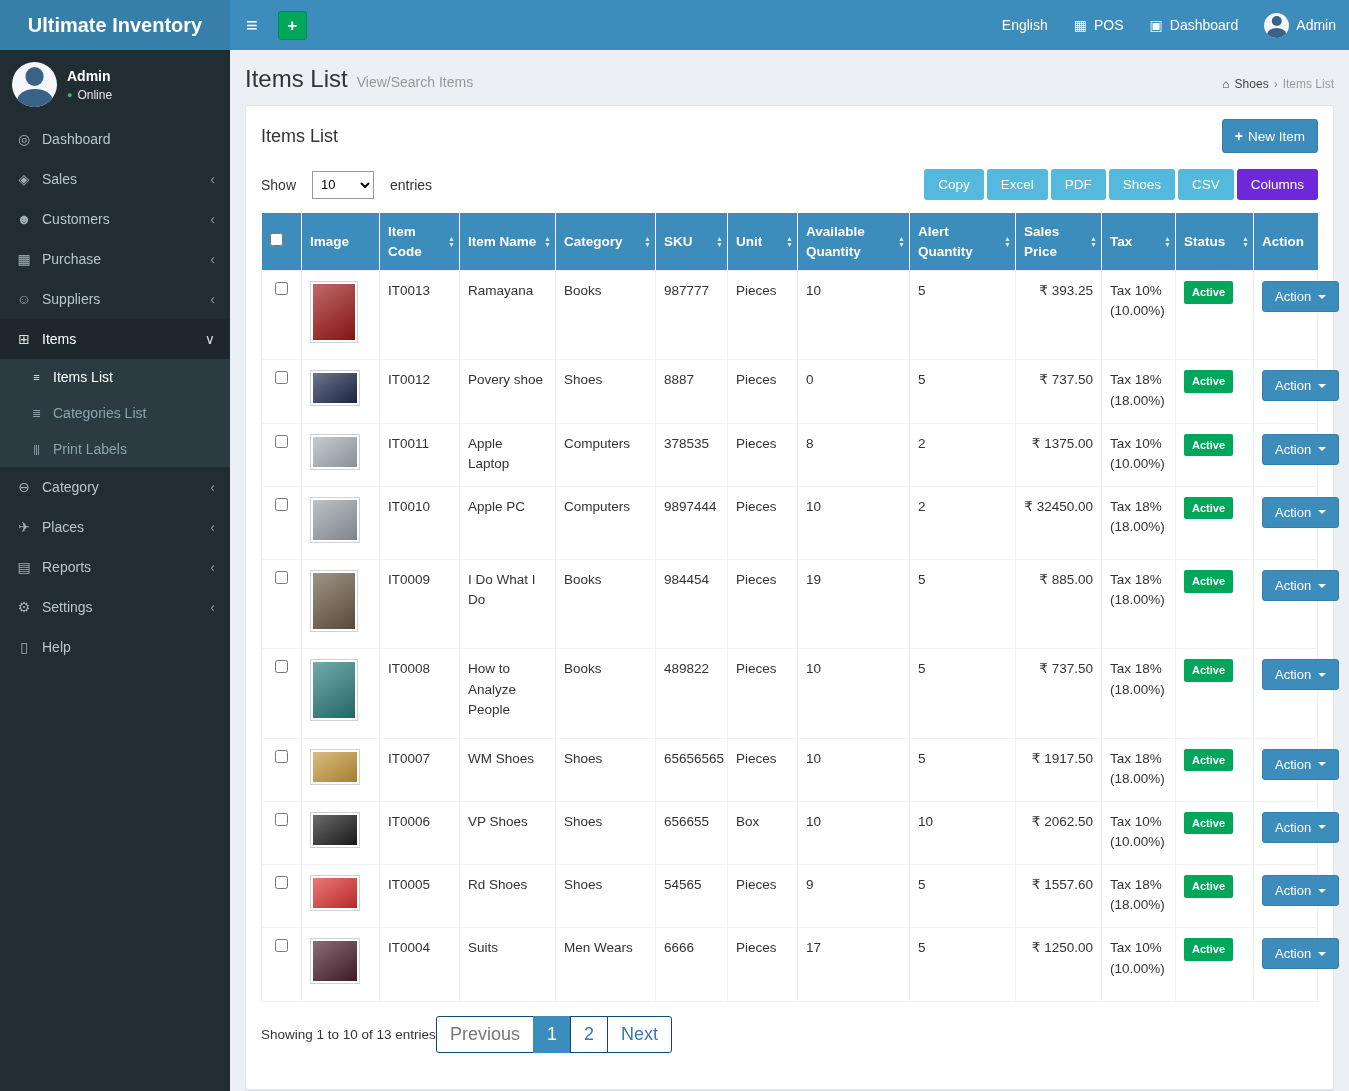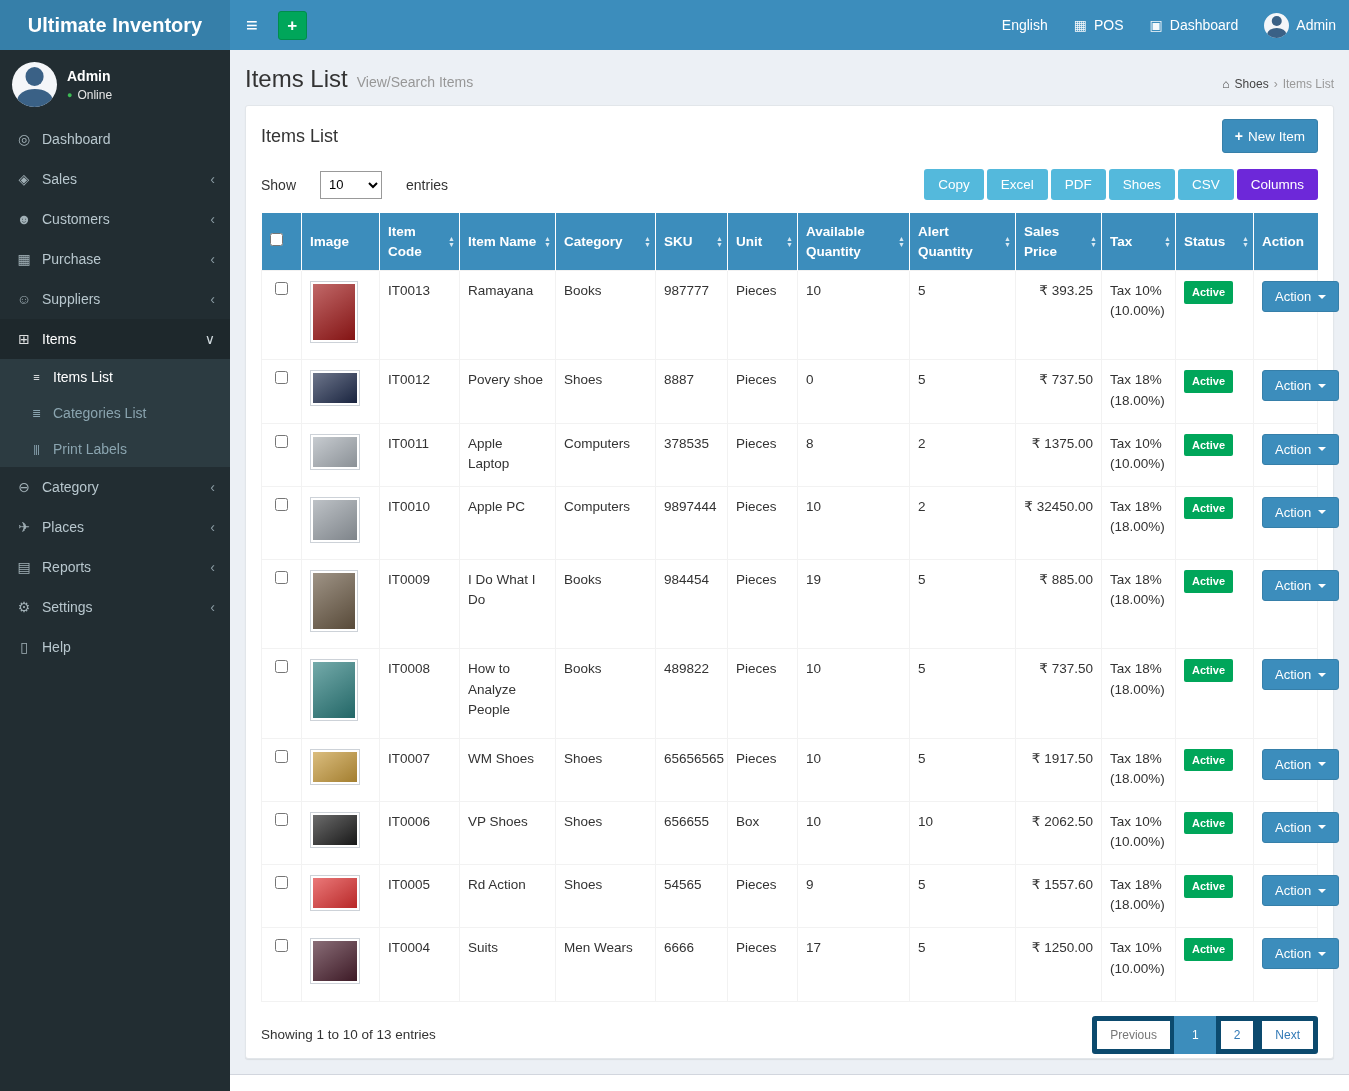--- a/index.html
+++ b/index.html
@@ -57,21 +57,21 @@
 
   
   .card{margin:12px 15px 15px;background:#fff;border:1px solid #e2e6ea;border-radius:3px;box-shadow:0 1px 1px rgba(0,0,0,.08)}
   .card-header{display:flex;justify-content:space-between;align-items:center;padding:13px 15px 10px}
   .card-title{font-size:18px;font-weight:400;color:#333}
   .btn-new{display:inline-flex;align-items:center;gap:5px;background:#3c8dbc;border:1px solid #367fa9;color:#fff;font-size:13.5px;padding:8px 12px;border-radius:3px;cursor:pointer}
   .btn-new .plus{font-weight:bold;font-size:14px}
 
   
   .table-controls{display:flex;align-items:center;padding:6px 15px 13px;gap:6px}
-  .length-control{display:flex;align-items:center;gap:24px;font-size:14px}
+  .length-control{display:flex;align-items:center;gap:16px;font-size:14px}
   .length-control select{height:28px;min-width:62px;border:1px solid #999;background:#fff;font-size:13px;padding:0 4px}
   .export-group{margin-left:auto;display:flex;gap:3px}
   .btn-export{background:#54b9dc;border:none;color:#fff;font-size:13.5px;padding:8px 14px;border-radius:3px;cursor:pointer}
   .btn-export.light{background:#6d28d9}
   .search-control{display:flex;align-items:center;gap:7px;margin-left:8px}
   .search-control label{font-weight:bold;font-size:14px}
   .search-control input{width:168px;height:31px;border:1px solid #d2d6de;border-radius:4px;padding:0 8px;font-size:13px}
 
   
   .table-wrap{padding:0 15px}
@@ -87,23 +87,23 @@
   .thumb.portrait{width:48px;height:62px}
   .thumb.landscape{width:50px;height:36px}
   .thumb.square{width:50px;height:46px}
   .num{text-align:right}
   .tax-line{display:block}
   .badge-active{display:inline-block;background:#00a65a;color:#fff;font-size:11px;font-weight:bold;padding:3px 8px;border-radius:2px}
   .btn-action{background:#3c8dbc;border:1px solid #367fa9;color:#fff;font-size:13px;padding:7px 12px;border-radius:3px;cursor:pointer;display:inline-flex;align-items:center;gap:7px}
   .caret{width:0;height:0;border-left:4px solid transparent;border-right:4px solid transparent;border-top:4px solid #fff;display:inline-block}
 
   
-  .table-footer{display:flex;justify-content:space-between;align-items:center;padding:14px 15px 4px;font-size:13.5px}
+  .table-footer{display:flex;justify-content:flex-start;align-items:center;padding:14px 15px 36px;font-size:13.5px}
   .paginate{display:flex}
-  .page-btn{border:5px solid #0c4a6e;background:#fff;color:#337ab7;padding:7px 13px;font-size:12px;cursor:pointer;margin-left:-1px;text-decoration:none}
+  .page-btn{border:1px solid #0c4a6e;background:#fff;color:#337ab7;padding:7px 13px;font-size:18px;cursor:pointer;margin-left:-1px;text-decoration:none}
   .page-btn:first-child{border-radius:3px 0 0 3px;margin-left:0}
   .page-btn:last-child{border-radius:0 3px 3px 0}
   .page-btn.active{background:#3c8dbc;border-color:#3c8dbc;color:#fff}
   .page-btn.disabled{color:#777;cursor:default}
 
   
   .main-footer{margin-top:auto;background:#fff;border-top:1px solid #d2d6de;display:flex;justify-content:space-between;padding:15px;font-weight:bold;font-size:13.5px;color:#444}
 </style>
 </head>
 <body>
@@ -553,21 +553,21 @@
   </tr>
 
   <tr>
     <td class="cb-cell"><input type="checkbox" style=""></td>
     <td>
       <div class="thumb landscape">
         <div class="fill" style="background-color: rgb(224, 49, 49);"></div>
       </div>
     </td>
     <td>IT0005</td>
-    <td>Rd Action</td>
+    <td>Rd Shoes</td>
     <td>Shoes</td>
     <td>54565</td>
     <td>Pieces</td>
     <td>9</td>
     <td>5</td>
     <td class="num">₹ 1557.60</td>
     <td>
       <span class="tax-line">Tax 18%</span>
       <span class="tax-line">(18.00%)</span>
     </td>

